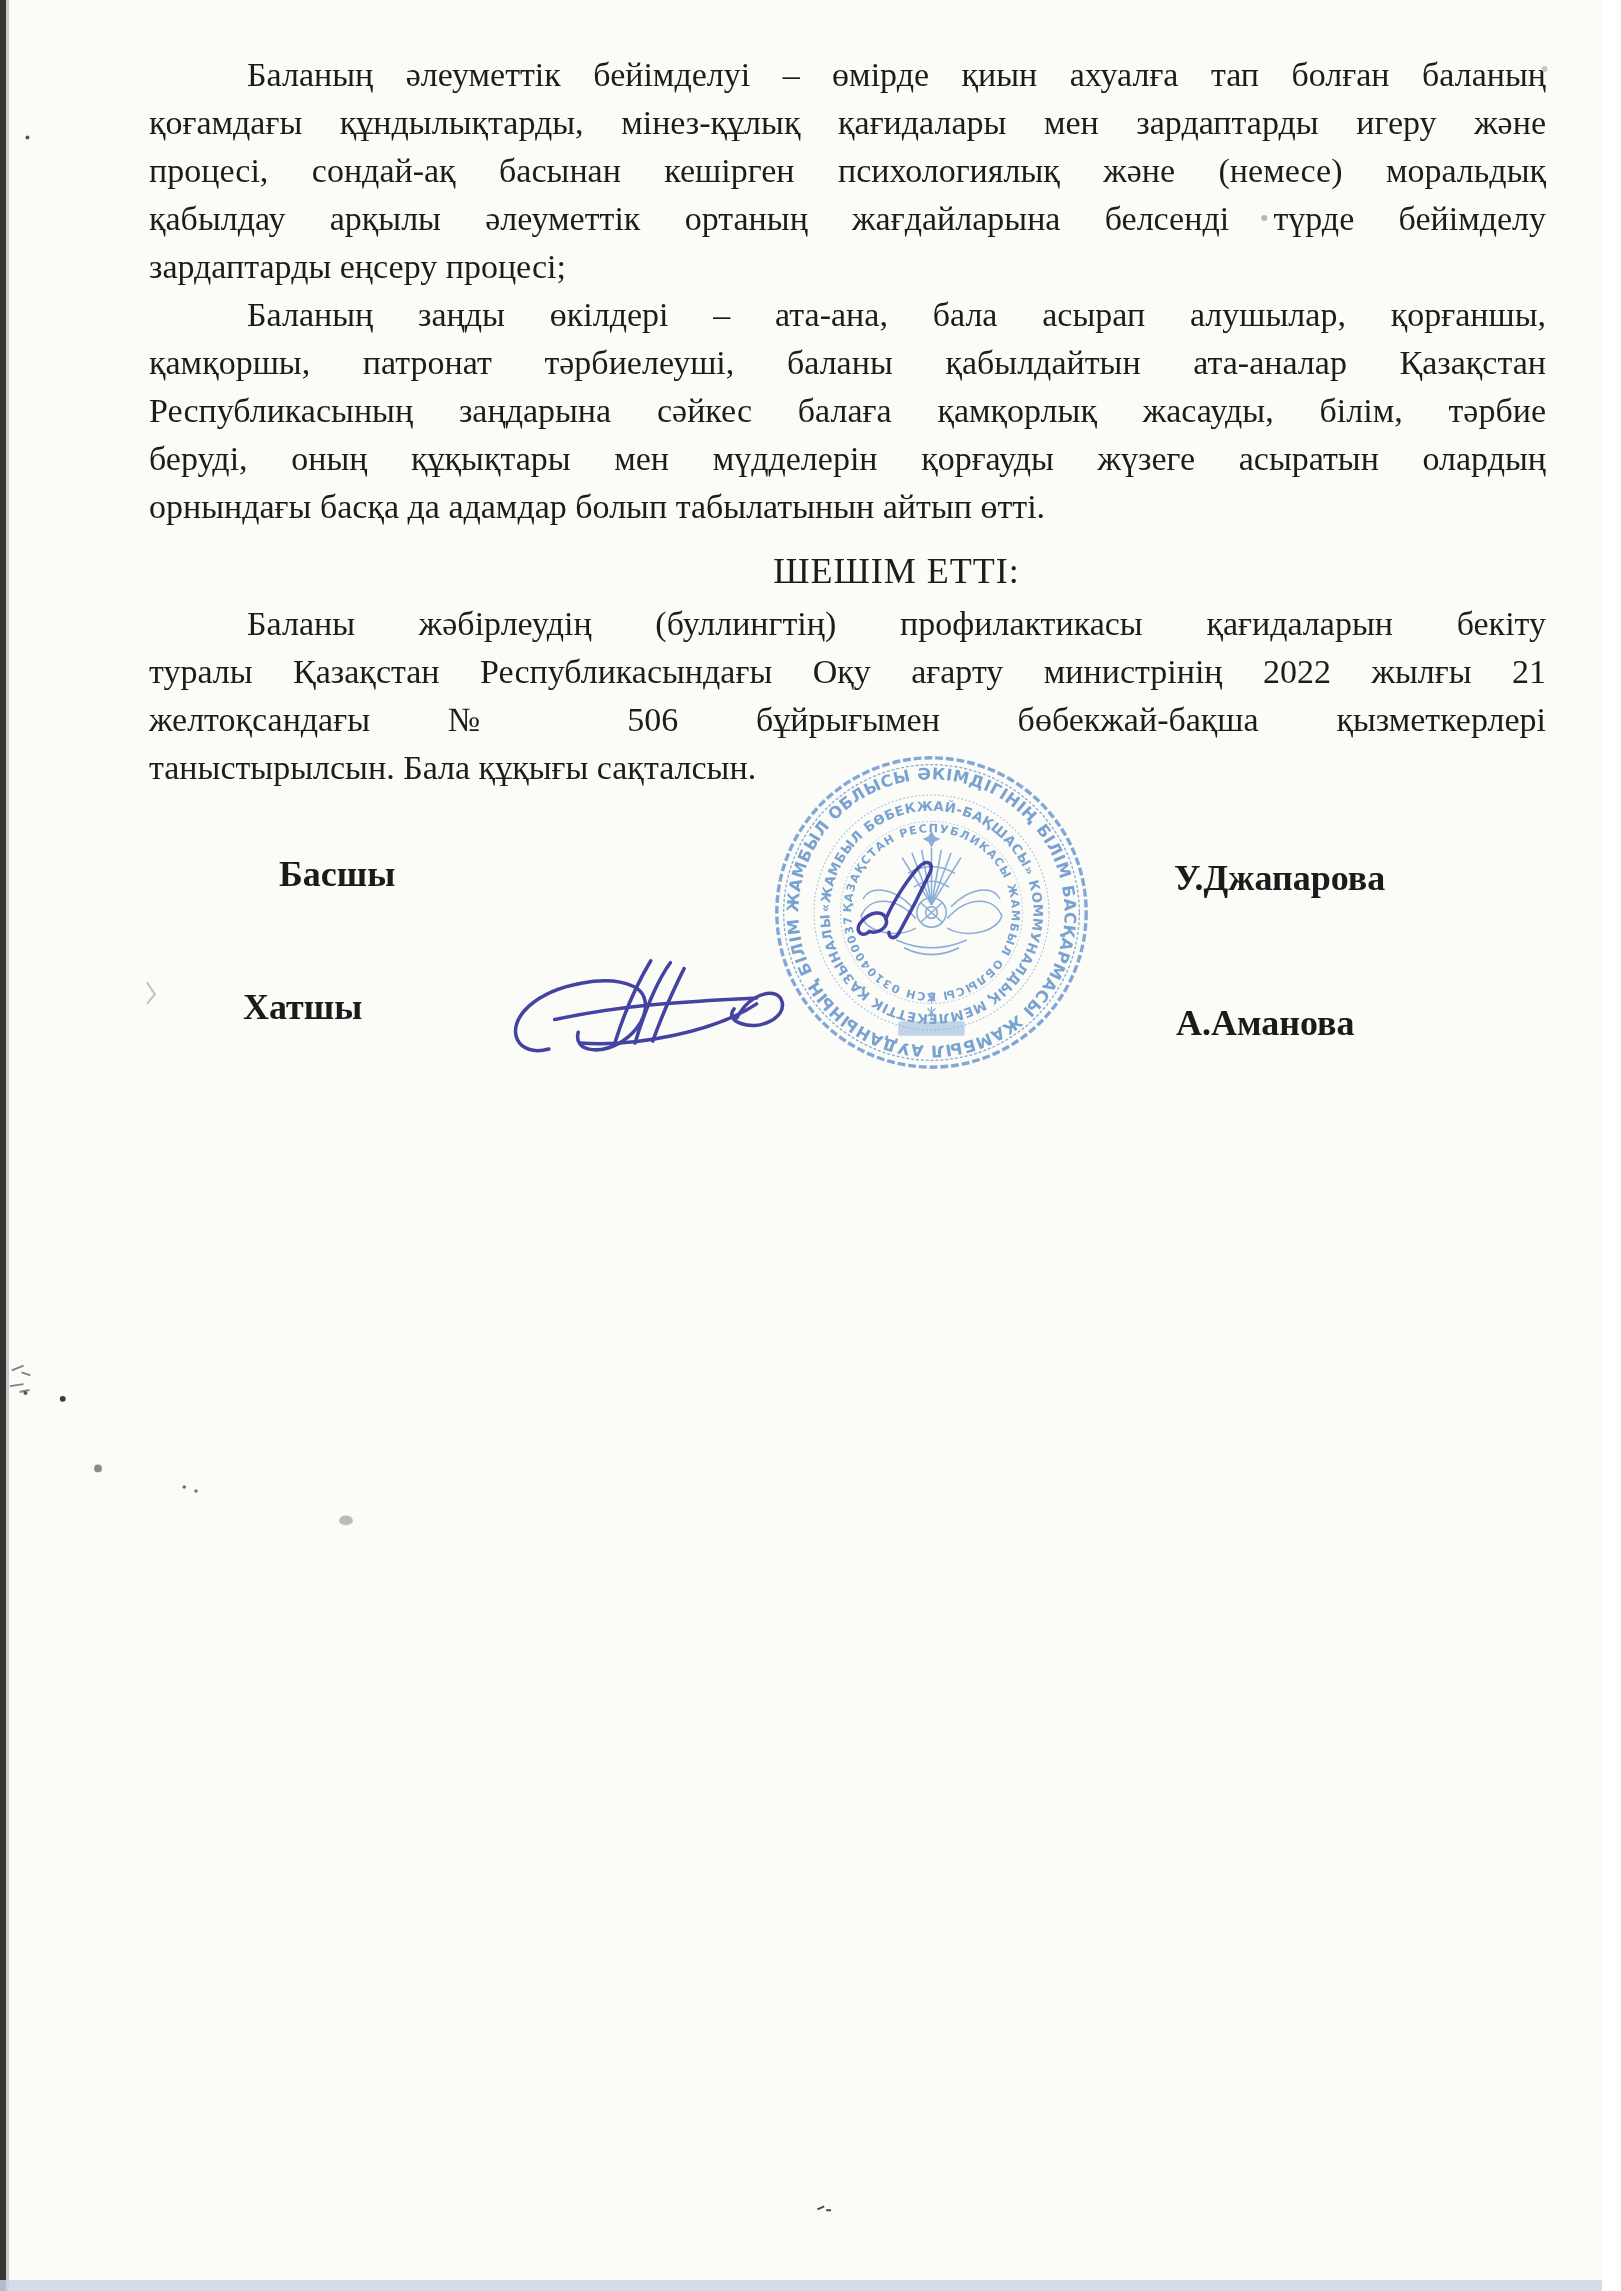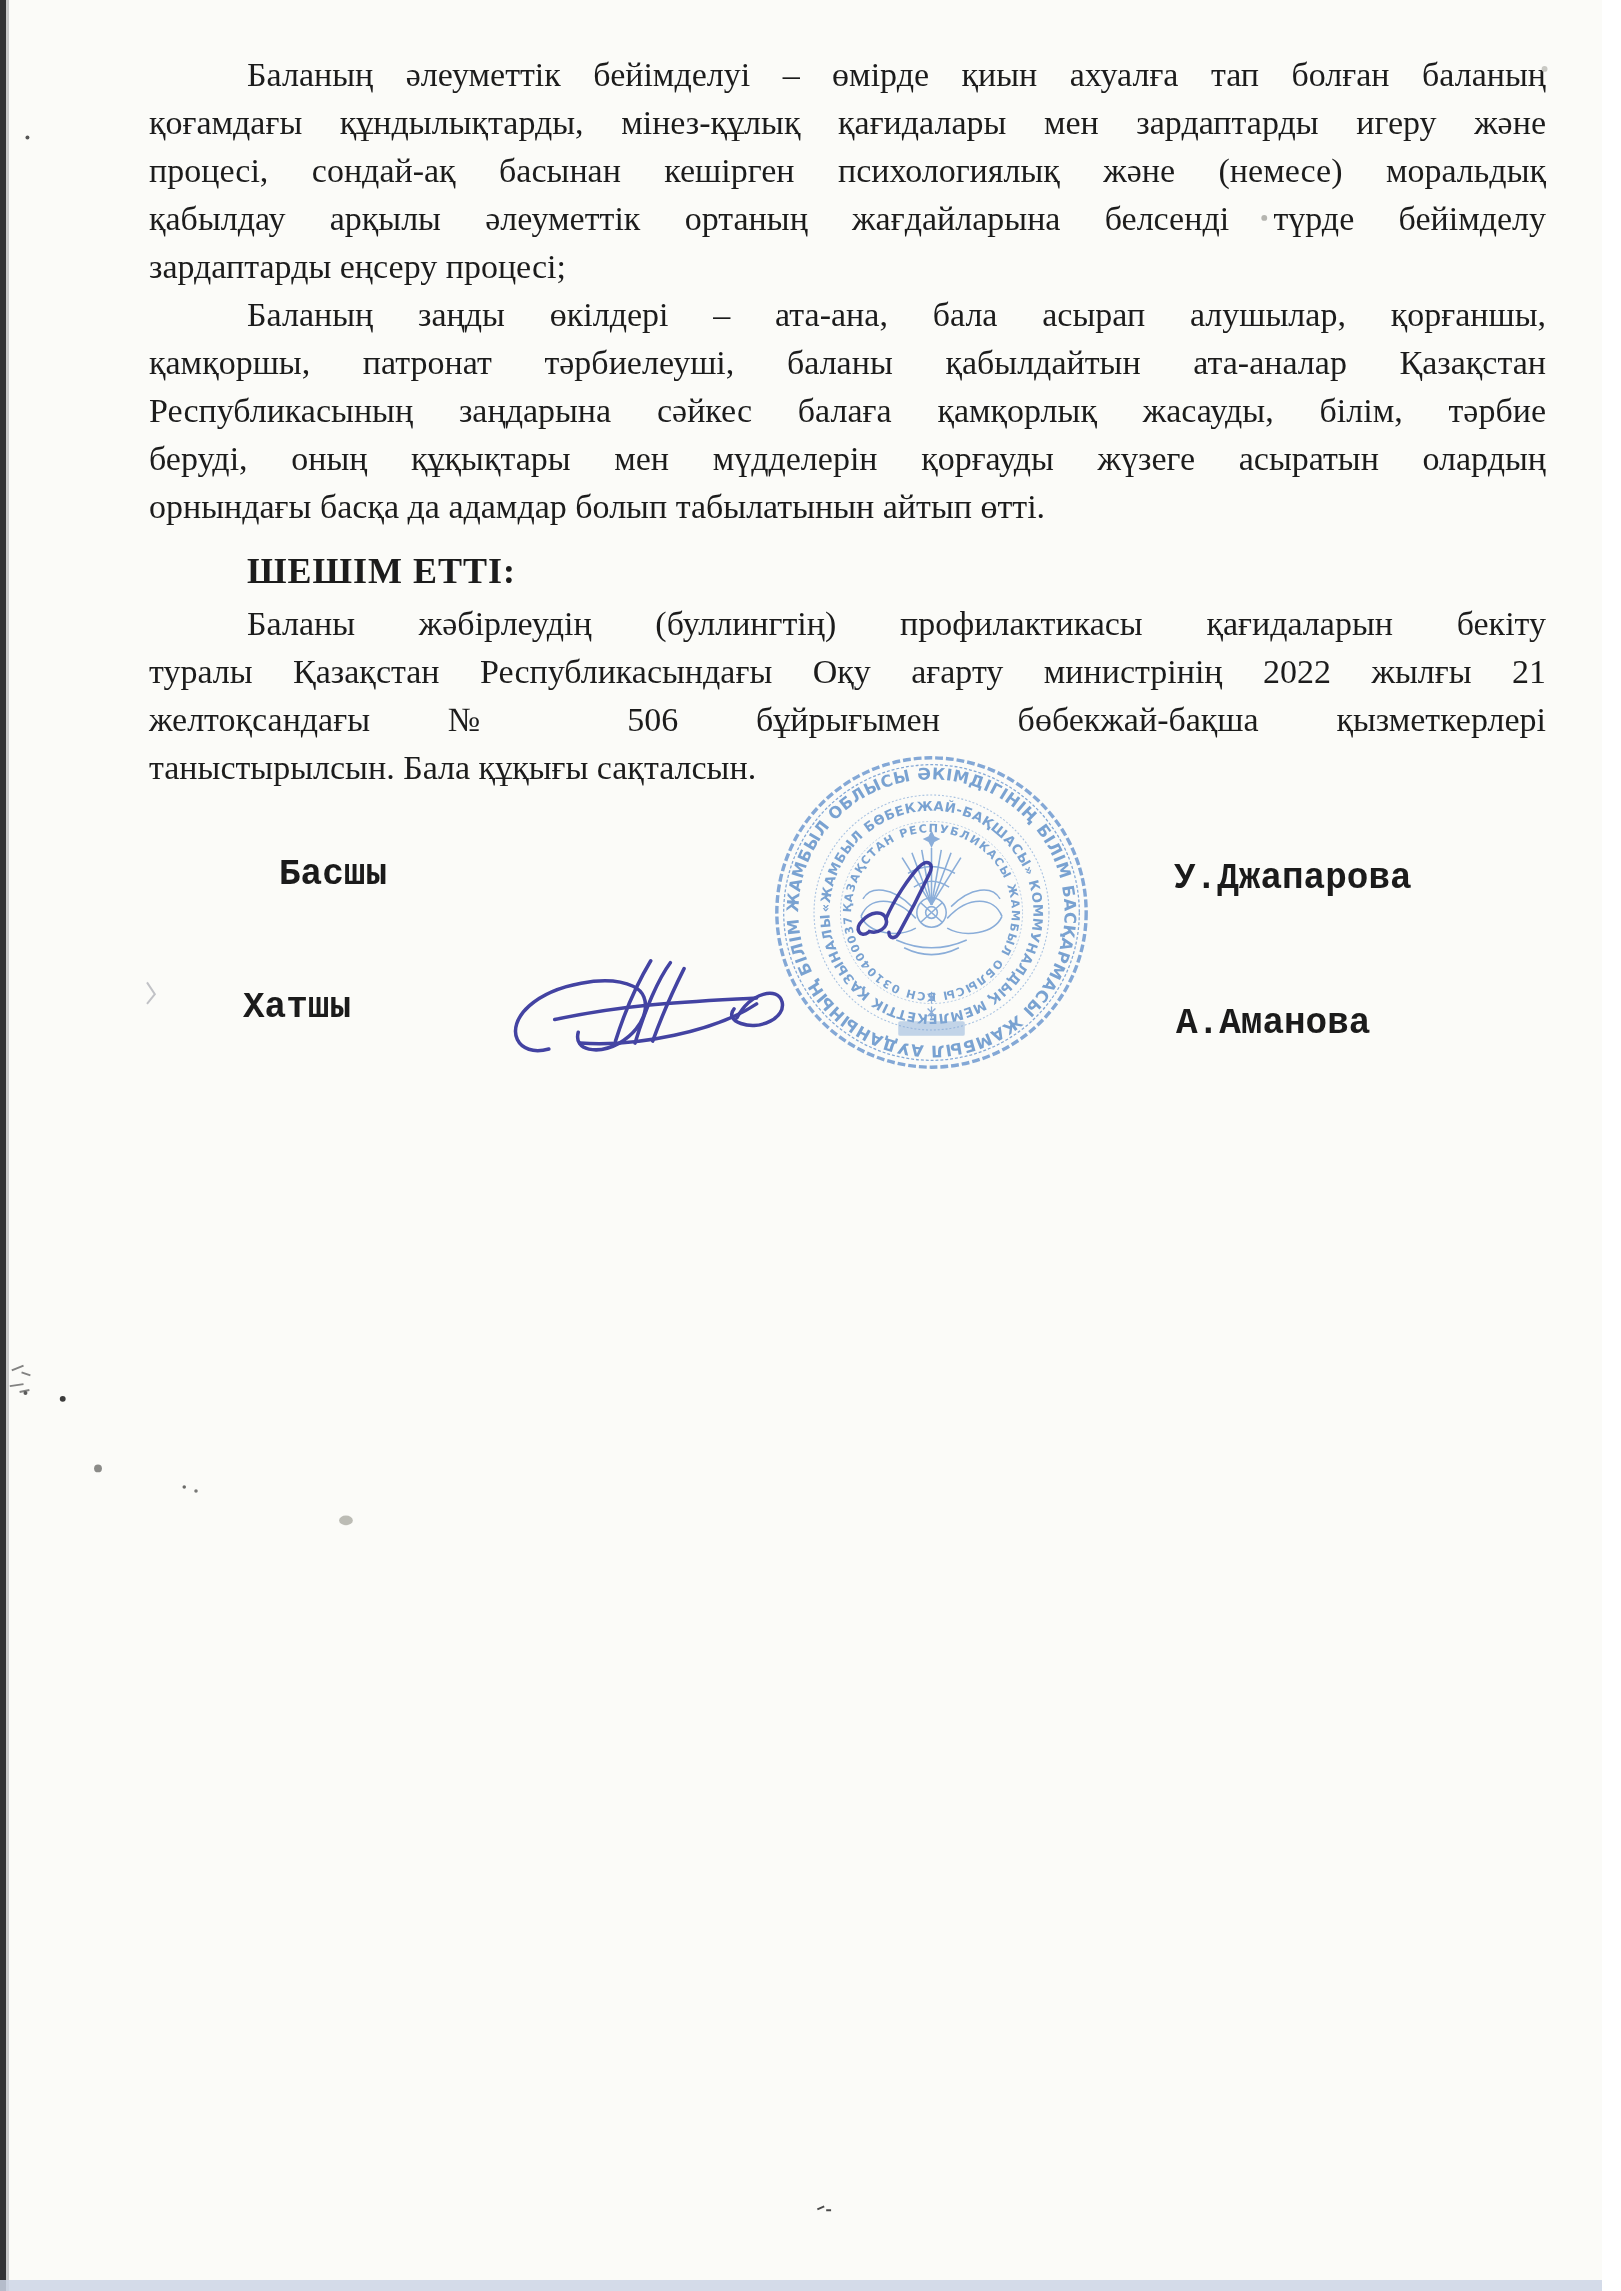--- a/index.html
+++ b/index.html
@@ -20,27 +20,28 @@
   }
   .line{
     text-align:justify;
     text-align-last:justify;
     height:48px;line-height:48px;
     white-space:nowrap;
   }
   .line.last{text-align-last:left;}
   .line.first{padding-left:98px;}
   .heading{
-    font-weight:bold;font-size:36px;line-height:49px;
+    font-weight:normal;font-size:36px;line-height:49px;
     margin:15.7px 0 3.9px 98px;
     letter-spacing:1px;
+    text-align:center;
   }
   .sig-label{
     position:absolute;
-    font-family:Liberation Mono, monospace;
+    font-family:Liberation Serif, serif;
     font-weight:bold;font-size:36px;line-height:39px;color:#1b1b1b;
   }
   .stamp-svg{position:absolute;left:769px;top:750px;width:325px;height:325px;opacity:.92;}
   .overlay-svg{position:absolute;left:0;top:0;width:1621px;height:2292px;pointer-events:none;}
   .stamp-text{font-family:"DejaVu Sans","Liberation Sans",sans-serif;font-weight:bold;}
 </style>
 </head>
 <body>
 
 <div class="page">

